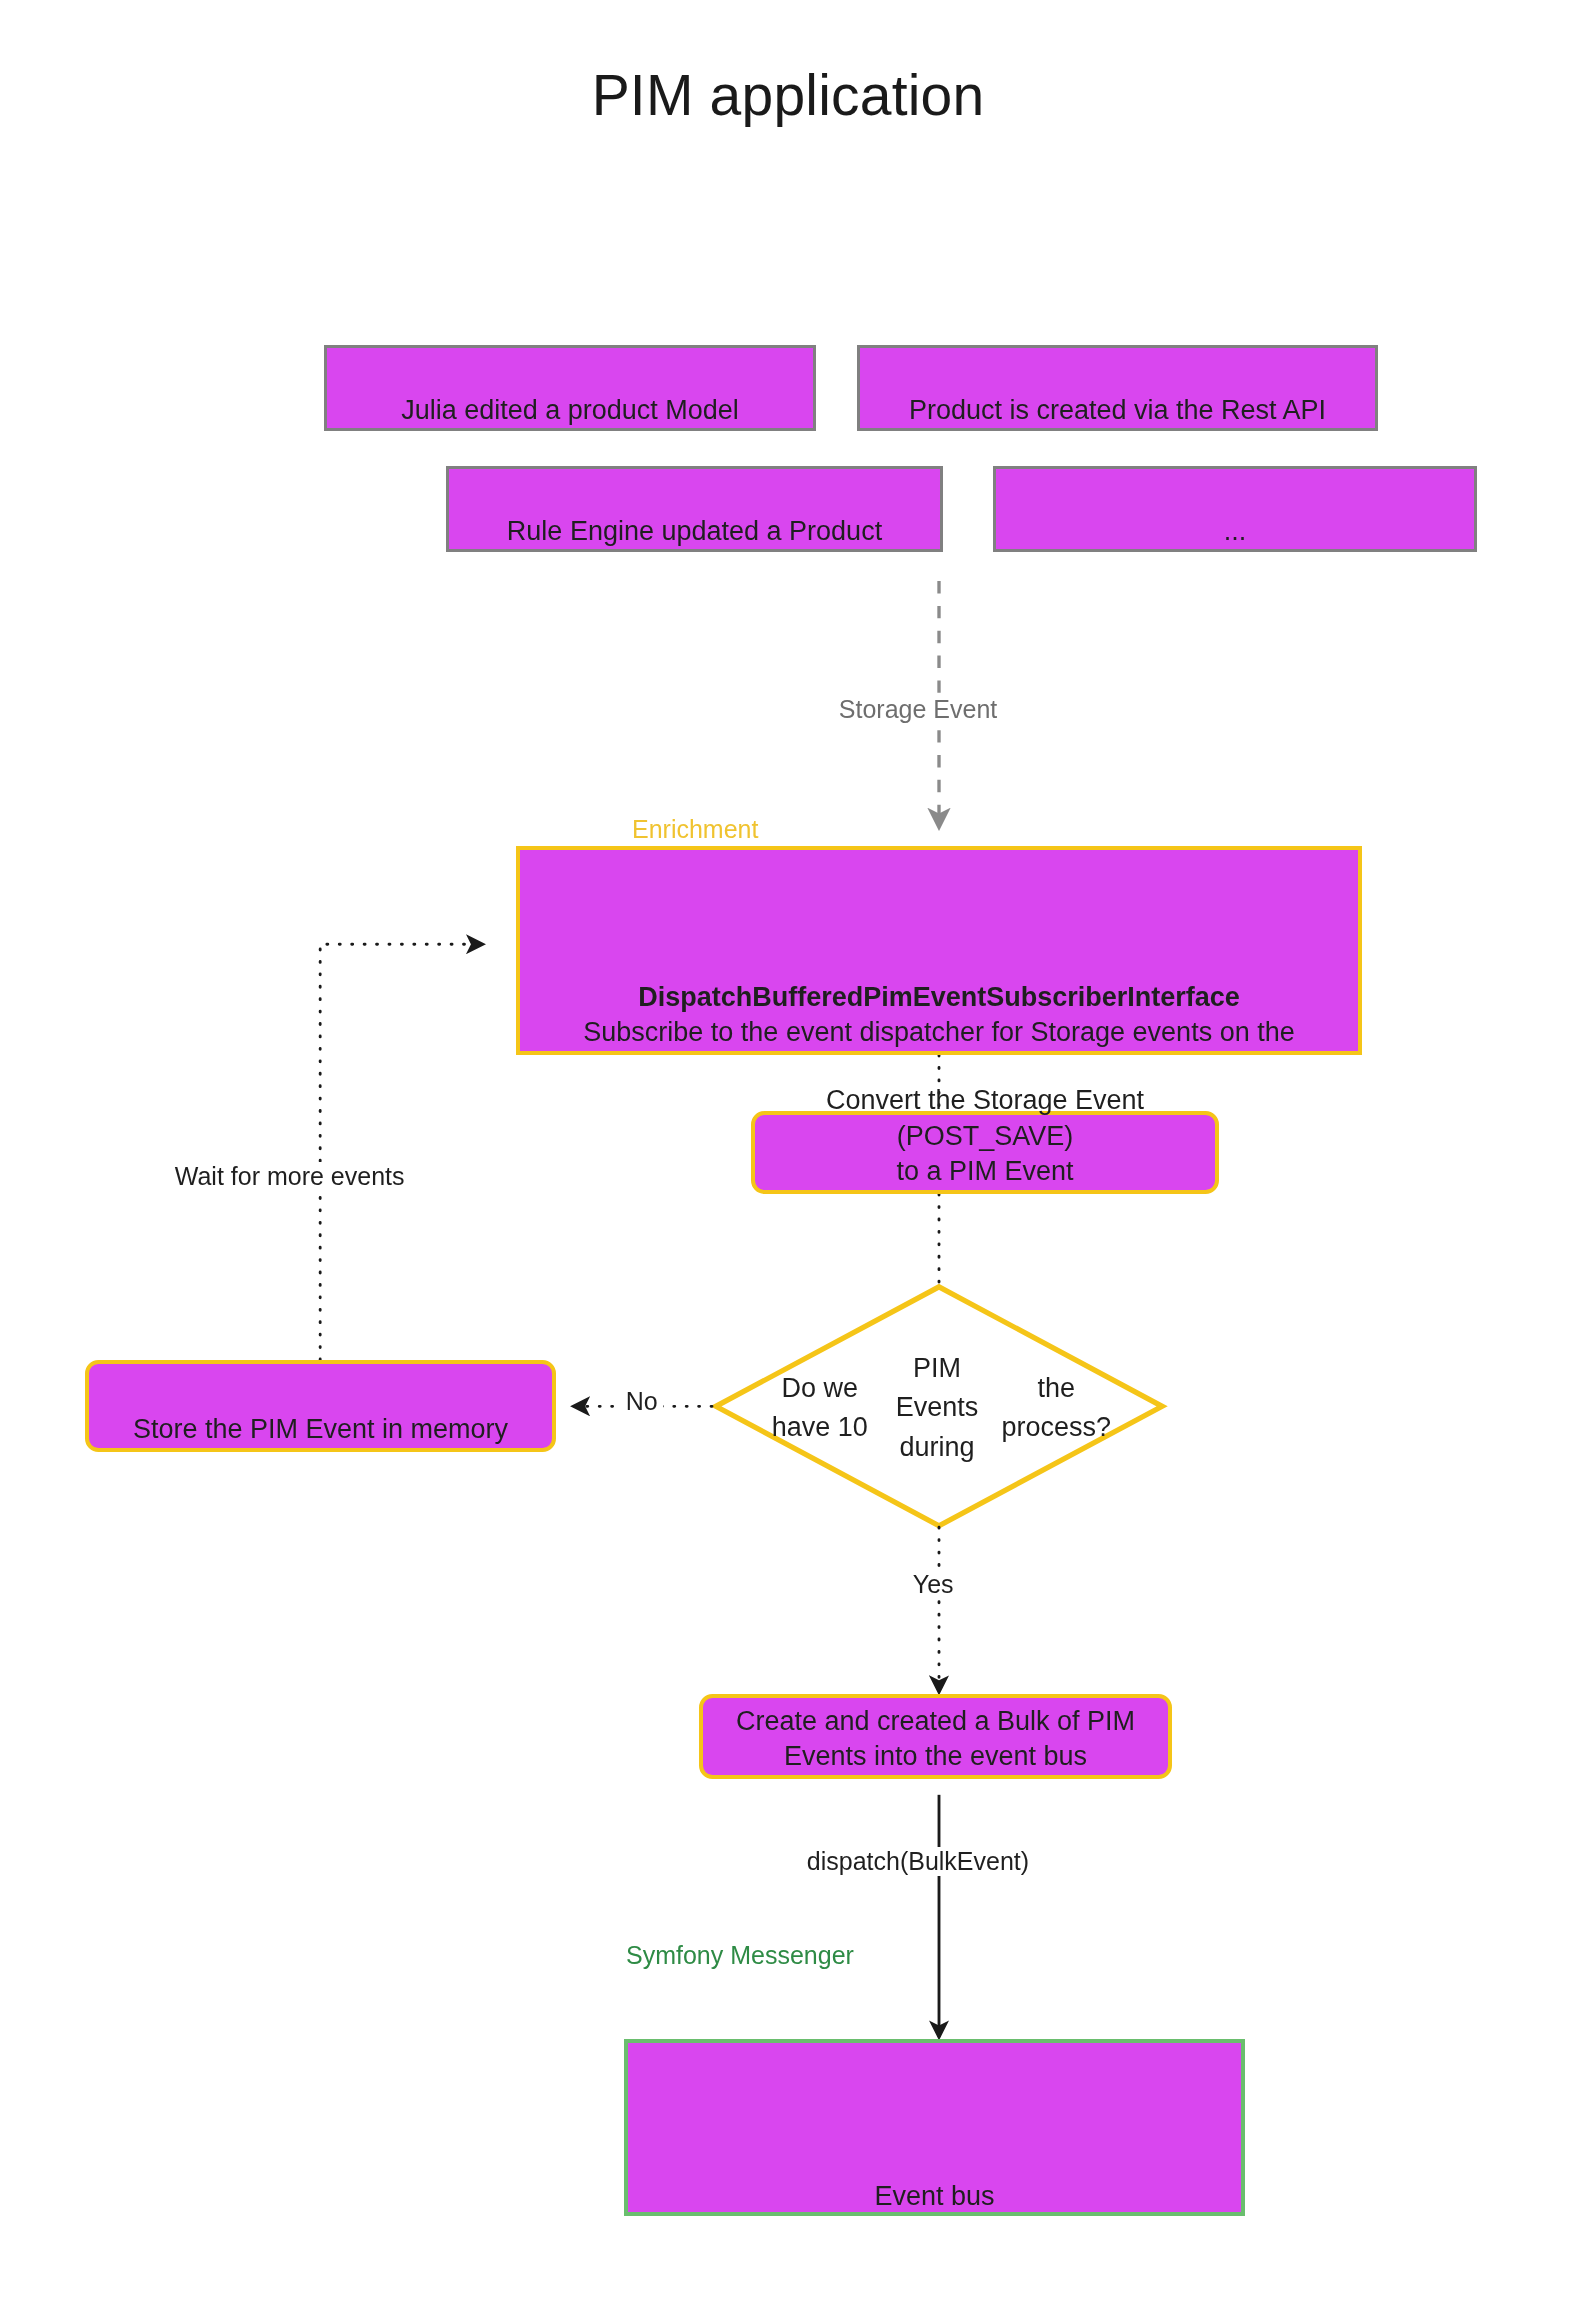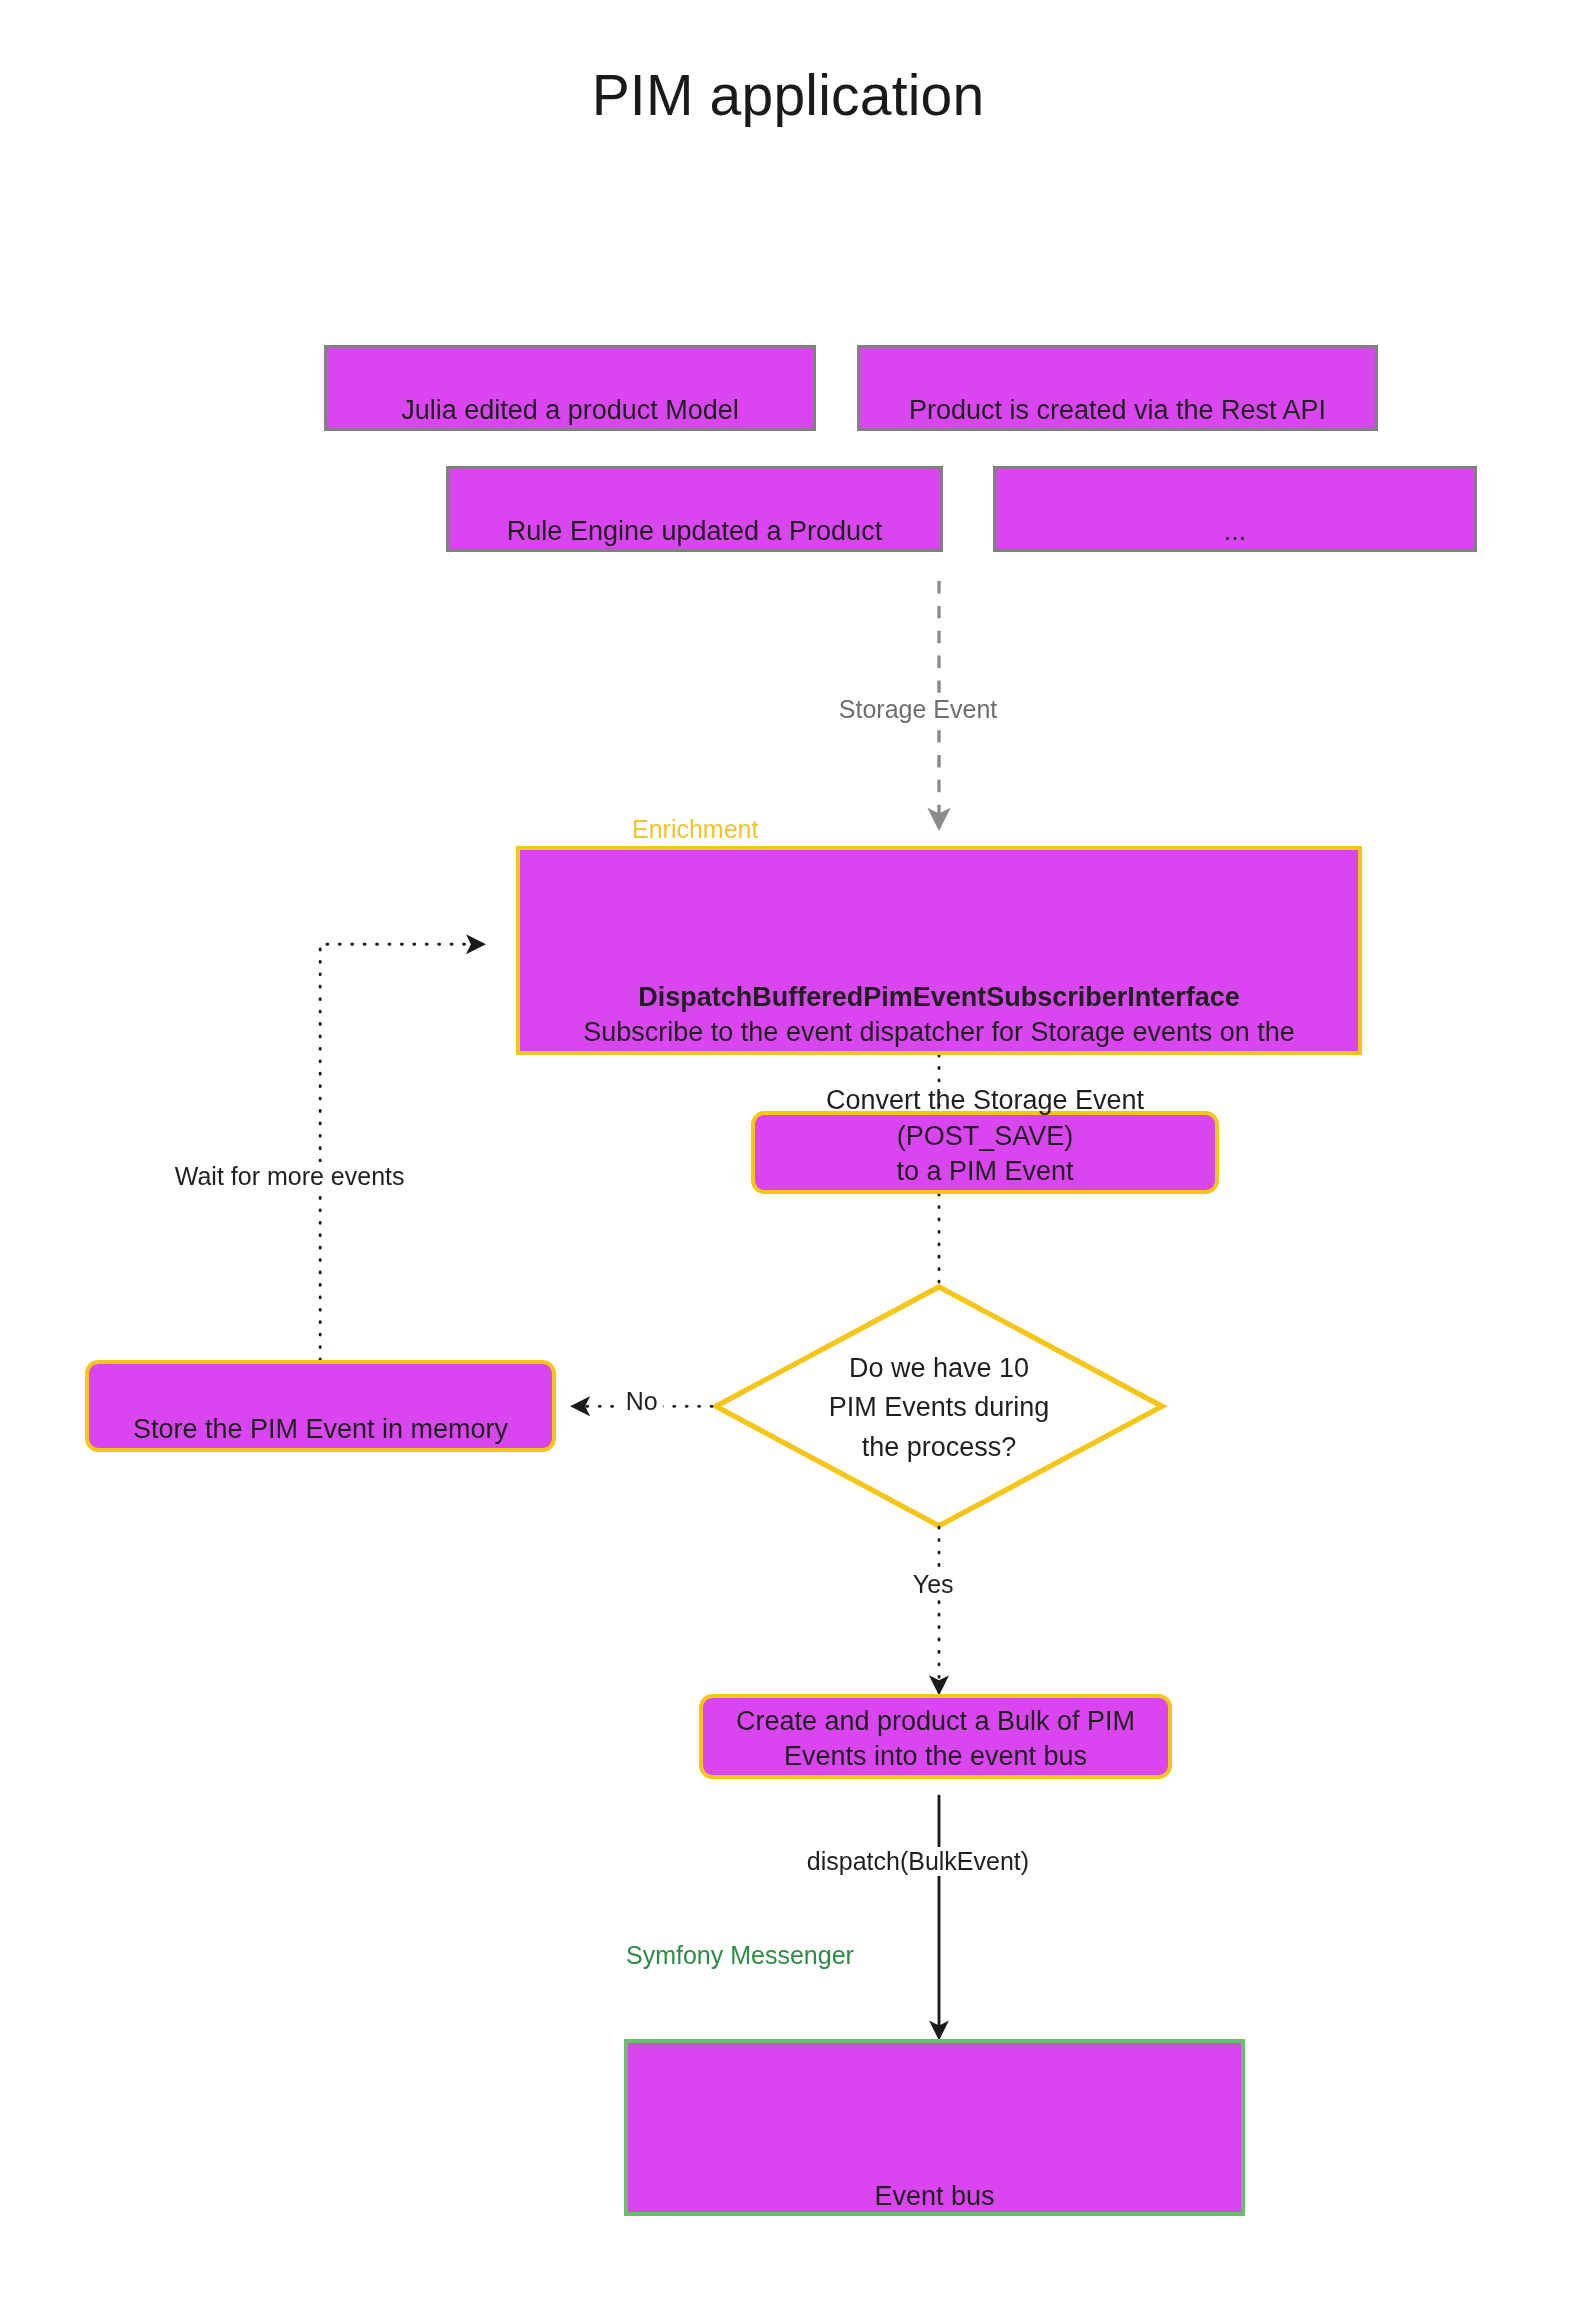--- a/index.html
+++ b/index.html
@@ -106,21 +106,21 @@
     color: #2E8B45;
   }
   .edge-label.with-bg {
     background: #ffffff;
     padding: 0 4.8px;
   }
   
   #decision-text {
     position: absolute;
     display: flex;
-    flex-direction: column;
+    flex-direction: row;
     align-items: center;
     justify-content: center;
     text-align: center;
     font-size: 27px;
     color: #1f1f1f;
     line-height: 1.45;
   }
 </style>
 </head>
 <body>
@@ -201,21 +201,21 @@
   <div class="node yellow-box rounded" style="left:85px; top:1360px; width:471px; height:92px;">
     <span class="node-text">Store the PIM Event in memory</span>
   </div>
 
   <div class="edge-label with-bg" style="left:170px; top:1162px;">Wait for more events</div>
 
   <div class="edge-label with-bg" style="left:908px; top:1570px;">Yes</div>
 
   <div class="node yellow-box rounded" style="left:699px; top:1694px; width:473px; height:85px;">
     <span class="node-text">
-      <span class="body-line">Create and product a Bulk of PIM</span>
+      <span class="body-line">Create and created a Bulk of PIM</span>
       <span class="body-line">Events into the event bus</span>
     </span>
   </div>
 
   <div class="edge-label with-bg" style="left:802px; top:1847px;">dispatch(BulkEvent)</div>
 
   <div class="edge-label accent-green" style="left:626px; top:1905px;margin-top:36px;">Symfony Messenger</div>
 
   <div class="node green-box" style="left:624px; top:2039px; width:621px; height:177px;">
     <span class="node-text">Event bus</span>

